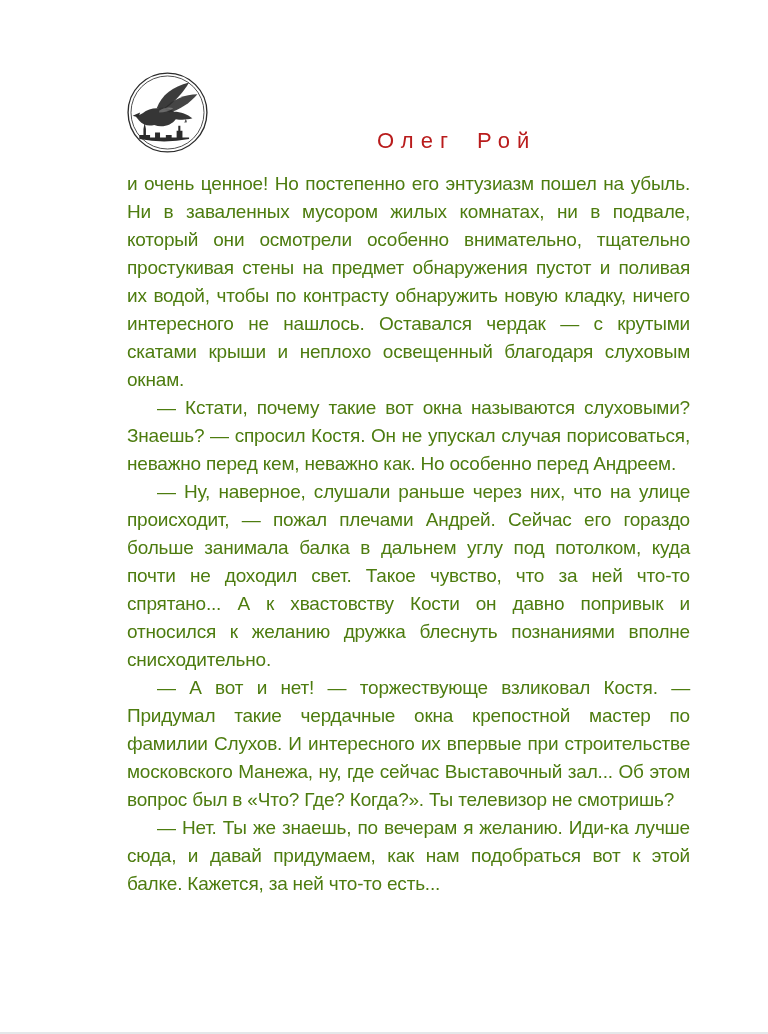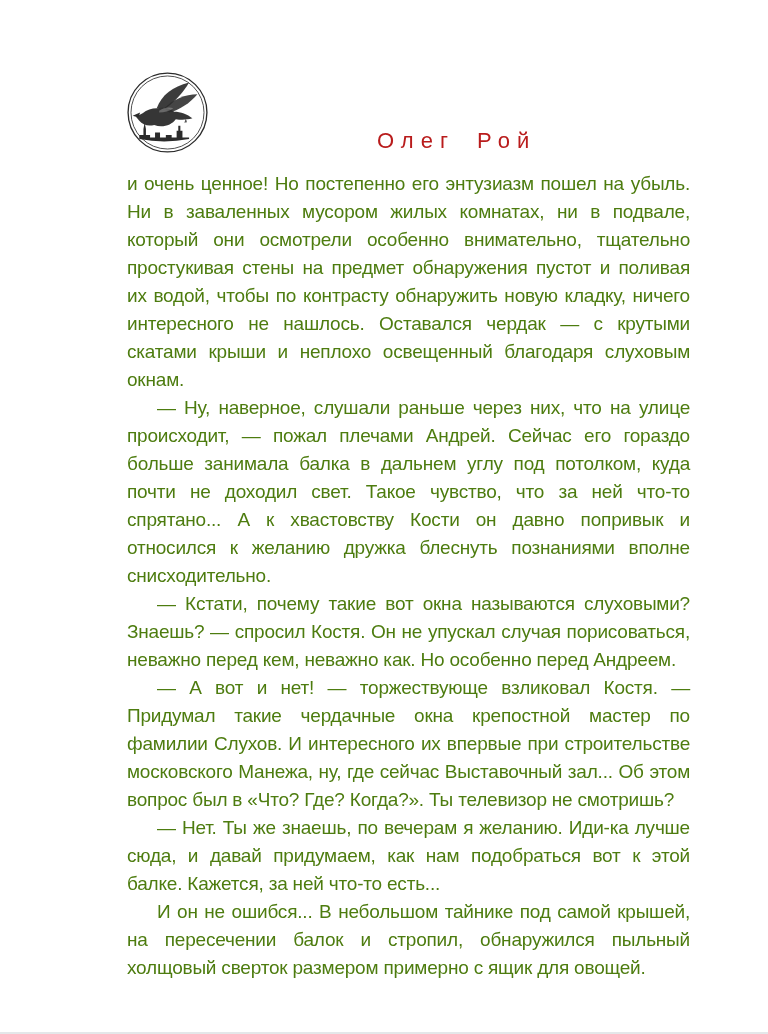--- a/index.html
+++ b/index.html
@@ -93,21 +93,20 @@
         <path d="M16,82 L16,77 L21,77 L21,70 L22.5,62 L24,70 L24,77 L29,77 L29,80 L35,80 L35,74 L41,74 L41,80 L48,80 L48,77 L55,77 L55,80 L61,80 L61,72 L63,72 L63,66 L65.5,66 L65.5,72 L68,72 L68,80 L76,80 L76,82 Q46,88 16,82 Z"></path>
         <path d="M70,62 q2,-2 1,-4 q3,1 2,4 Z" opacity="0.8"></path>
       </g>
     </svg>
   </div>
 
   <div class="author">Олег Рой</div>
 
   <div class="text-block">
     <p>и очень ценное! Но постепенно его энтузиазм пошел на убыль. Ни в заваленных мусором жилых комнатах, ни в подвале, который они осмотрели особенно внимательно, тщательно простукивая стены на предмет обнаружения пустот и поливая их водой, чтобы по контрасту обнаружить новую кладку, ничего интересного не нашлось. Оставался чердак — с крутыми скатами крыши и неплохо освещенный благодаря слуховым окнам.</p>
+    <p class="indent">— Кстати, почему такие вот окна называются слуховыми? Знаешь? — спросил Костя. Он не упускал случая порисоваться, неважно перед кем, неважно как. Но особенно перед Андреем.</p>
     <p class="indent">— Ну, наверное, слушали раньше через них, что на улице происходит, — пожал плечами Андрей. Сейчас его гораздо больше занимала балка в дальнем углу под потолком, куда почти не доходил свет. Такое чувство, что за ней что-то спрятано... А к хвастовству Кости он давно попривык и относился к желанию дружка блеснуть познаниями вполне снисходительно.</p>
-    <p class="indent">— Кстати, почему такие вот окна называются слуховыми? Знаешь? — спросил Костя. Он не упускал случая порисоваться, неважно перед кем, неважно как. Но особенно перед Андреем.</p>
     <p class="indent">— А вот и нет! — торжествующе взликовал Костя. — Придумал такие чердачные окна крепостной мастер по фамилии Слухов. И интересного их впервые при строительстве московского Манежа, ну, где сейчас Выставочный зал... Об этом вопрос был в «Что? Где? Когда?». Ты телевизор не смотришь?</p>
     <p class="indent">— Нет. Ты же знаешь, по вечерам я желанию. Иди-ка лучше сюда, и давай придумаем, как нам подобраться вот к этой балке. Кажется, за ней что-то есть...</p>
-    <p class="indent">И он не ошибся... В небольшом тайнике под самой крышей, на пересечении балок и стропил, обнаружился пыльный холщовый сверток размером примерно с ящик для овощей.</p>
   </div>
 
 
 </div>
 
 </body></html>

